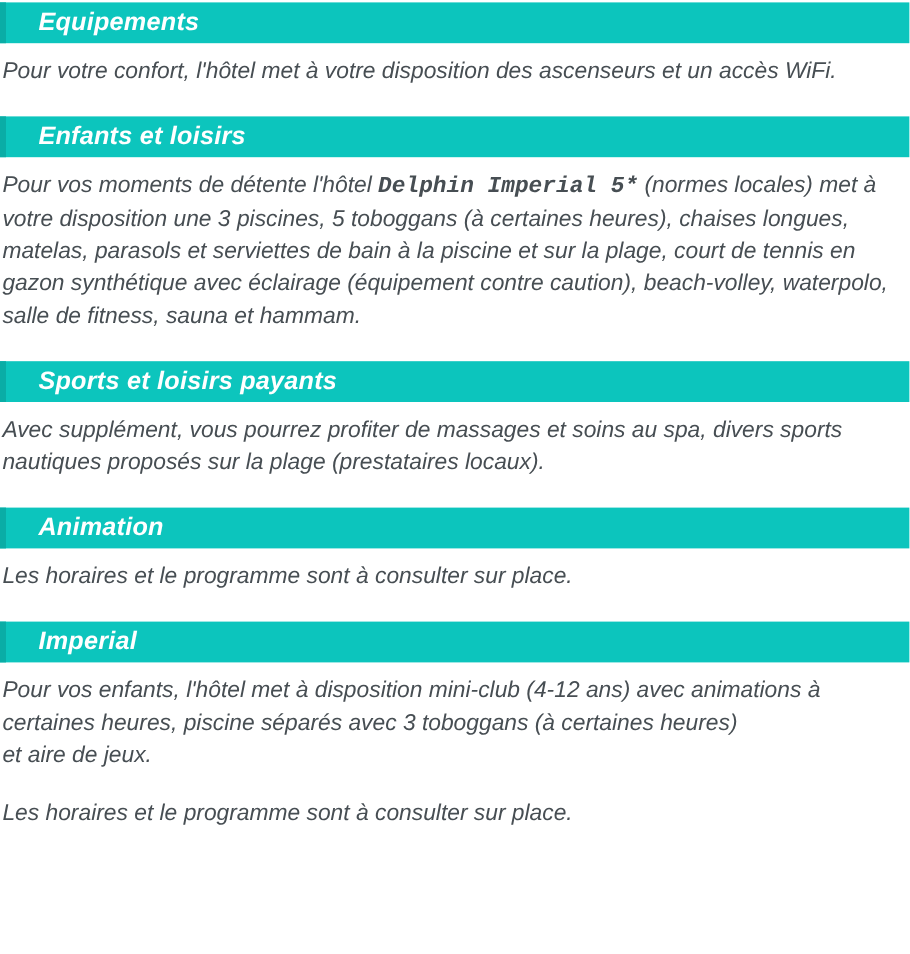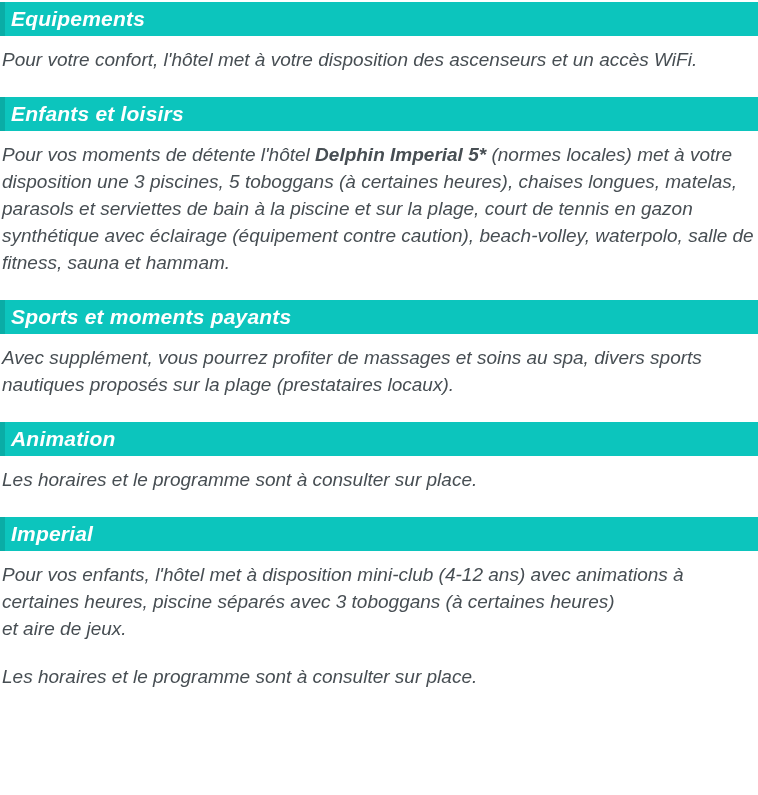--- a/index.html
+++ b/index.html
@@ -22,21 +22,21 @@
     width: 758px;
     padding-top: 2px;
   }
   .section { margin: 0 0 24px 0; }
   .section-header-bar {
     height: 34px;
     background: var(--accent);
     border-left: 5px solid var(--accent-dark);
     display: flex;
     align-items: center;
-    padding-left: 6px;
+    padding-left: 27px;
   }
   .section-title {
     color: var(--header-text);
     font-style: italic;
     font-weight: bold;
     font-size: 21px;
     line-height: 34px;
     letter-spacing: 0.2px;
     white-space: nowrap;
   }
@@ -44,21 +44,21 @@
     padding: 0 4px 0 2px;
   }
   .section-body p {
     margin: 10px 0 21px 0;
     font-style: italic;
     font-size: 19px;
     line-height: 27px;
     color: var(--body-text);
     white-space: pre-wrap;
   }
-  .section-body p b { font-weight: bold; }
+  .section-body p b { font-weight: bold; font-family: Liberation Mono, monospace; }
 </style>
 </head>
 <body>
 
 <main class="page" id="sections-root">
     <section class="section">
       <div class="section-header-bar">
         <span class="section-title">Equipements</span>
       </div>
       <div class="section-body">
@@ -68,21 +68,21 @@
     <section class="section">
       <div class="section-header-bar">
         <span class="section-title">Enfants et loisirs</span>
       </div>
       <div class="section-body">
         <p><span>Pour vos moments de détente l'hôtel </span><b>Delphin Imperial 5*</b><span> (normes locales) met à votre disposition une 3 piscines, 5 toboggans (à certaines heures), chaises longues, matelas, parasols et serviettes de bain à la piscine et sur la plage, court de tennis en gazon synthétique avec éclairage (équipement contre caution), beach-volley, waterpolo, salle de fitness, sauna et hammam.</span></p>
       </div>
     </section>
     <section class="section">
       <div class="section-header-bar">
-        <span class="section-title">Sports et moments payants</span>
+        <span class="section-title">Sports et loisirs payants</span>
       </div>
       <div class="section-body">
         <p><span>Avec supplément, vous pourrez profiter de massages et soins au spa, divers sports nautiques proposés sur la plage (prestataires locaux).</span></p>
       </div>
     </section>
     <section class="section">
       <div class="section-header-bar">
         <span class="section-title">Animation</span>
       </div>
       <div class="section-body">

